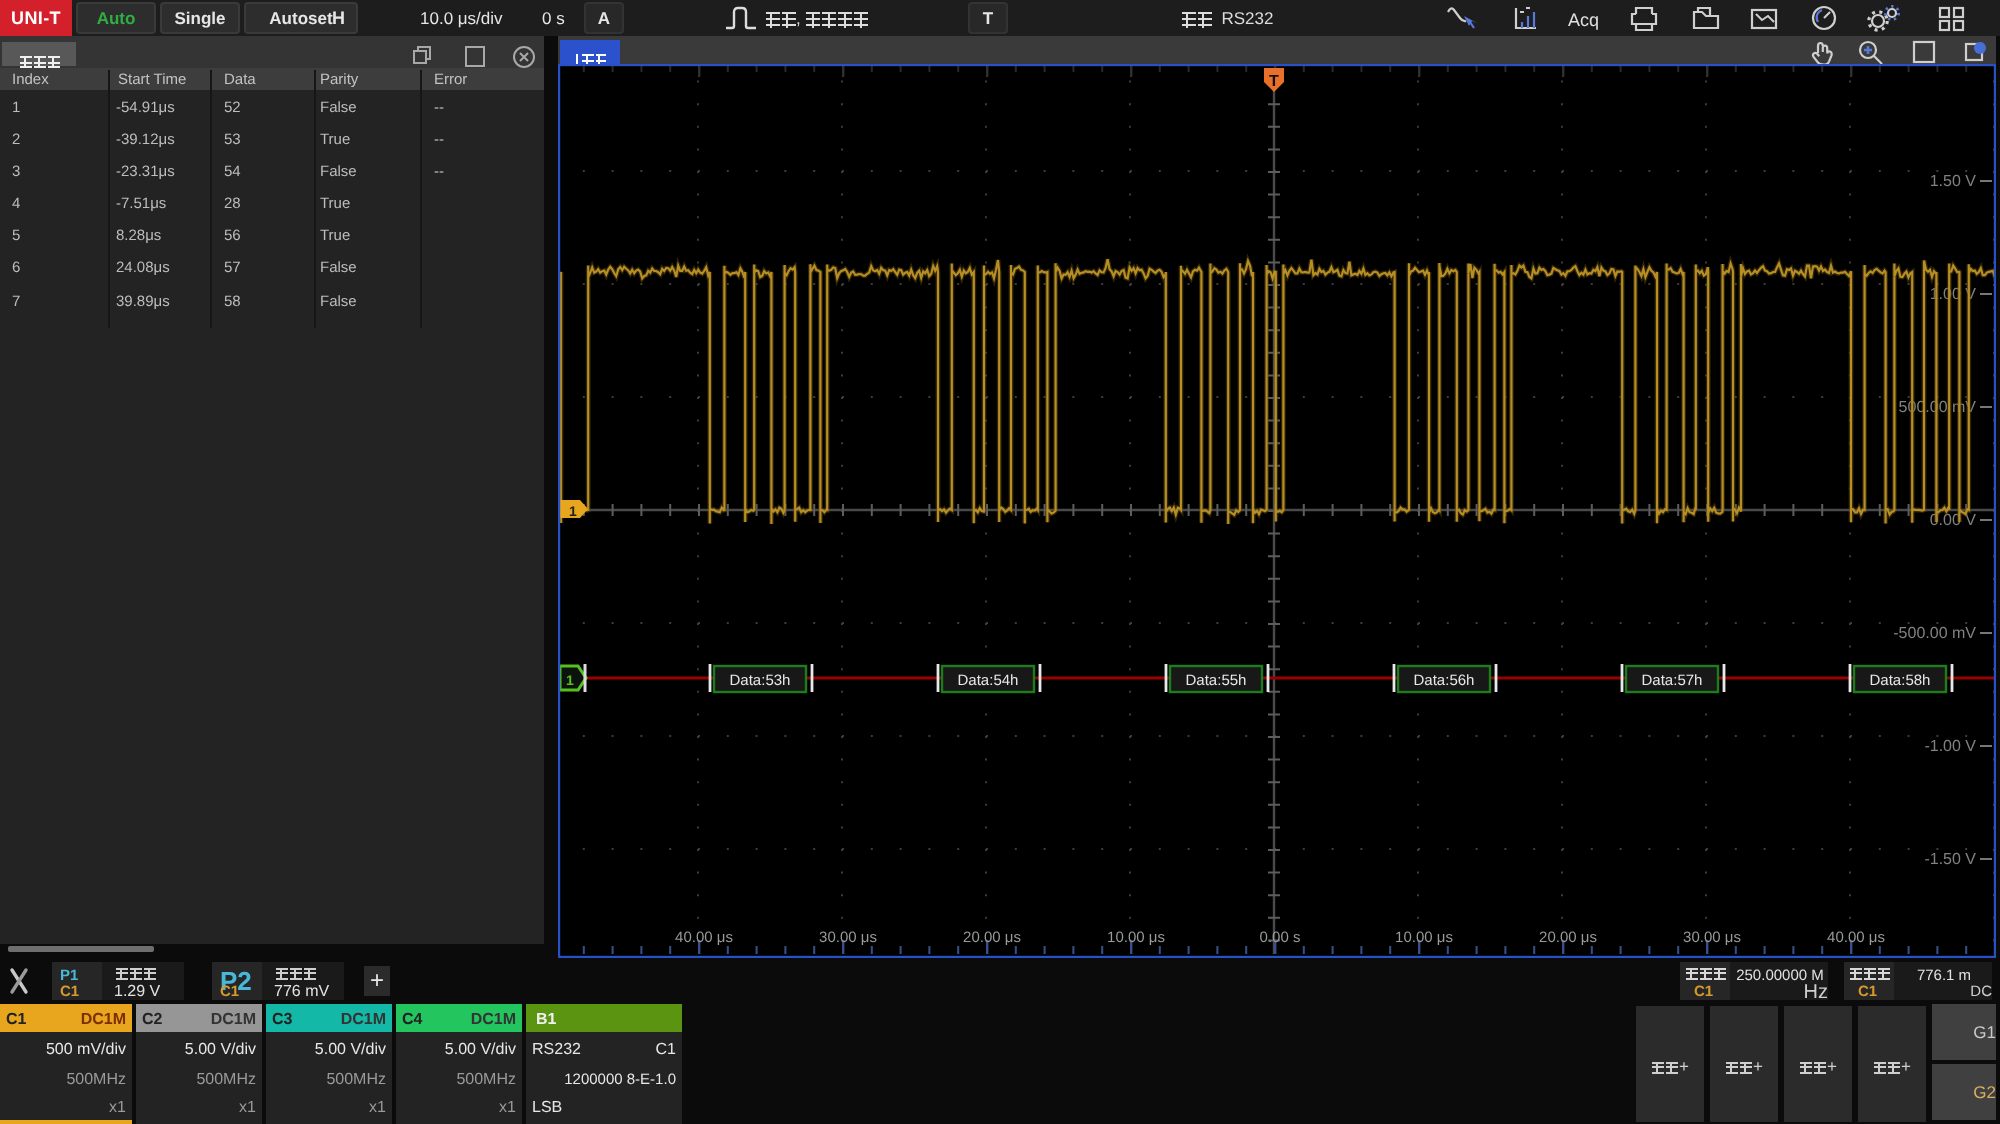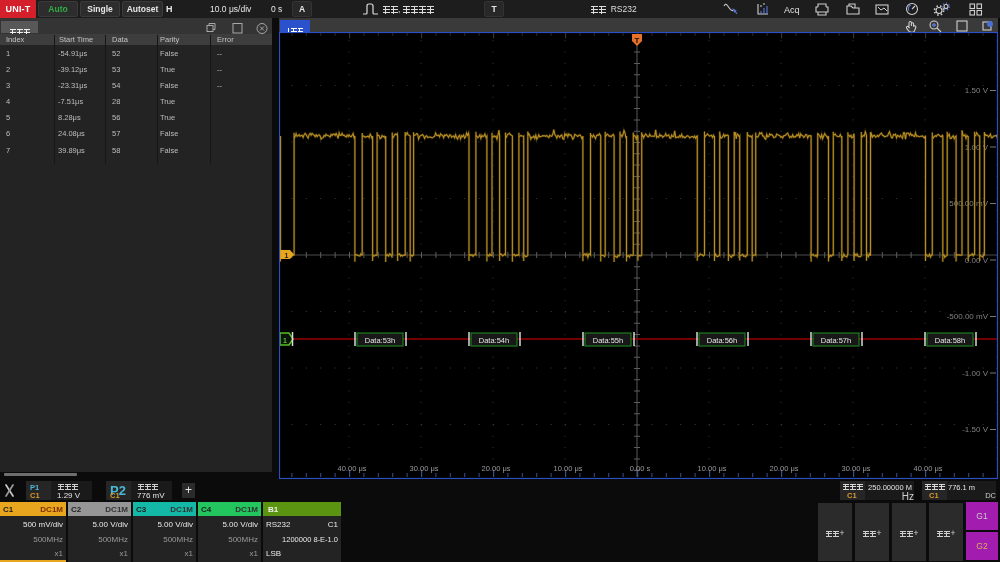--- a/index.html
+++ b/index.html
@@ -32,29 +32,29 @@
 
 #mrow{left:0;top:480px;width:1000px;height:22px;background:#0b0b0b}
 .mblk{top:481px;height:19px;background:#1a1a1a}
 .mlabel{top:0;height:19px;background:#262626}
 
 #chrow{left:0;top:502px;width:1000px;height:60px;background:#0b0b0b}
 .chblk{top:502px;height:60px;background:#232323}
 .chhd{left:0;top:0;height:14px;width:100%;font-size:8px;font-weight:bold;line-height:15px}
 .chln{position:absolute;right:3px;font-size:8px;white-space:nowrap}
 .btn2{top:503px;height:58px;background:#2b2b2b;color:#d6d6d6;font-size:8.5px;text-align:center}
-.gbtn{left:930px;width:68px;background:#a21caf;color:#c9c9c9;font-size:8.5px;text-align:center}
+.gbtn{left:930px;width:68px;background:#404040;color:#c9c9c9;font-size:8.5px;text-align:right}
 </style></head>
 <body>
 
 <div class="abs" id="topbar"></div>
 <div class="abs" id="logo">UNI-T</div>
 <div class="abs tbtn" style="left:38px;width:40px;color:#2fae41">Auto</div>
 <div class="abs tbtn" style="left:80px;width:40px">Single</div>
-<div class="abs tbtn" style="left:122px;width:41px">Autoset</div>
+<div class="abs tbtn" style="left:122px;width:57px">Autoset</div>
 <div class="abs tlab" style="left:166px;font-weight:bold;font-size:9px">H</div>
 <div class="abs tlab" style="left:210px">10.0 μs/div</div>
 <div class="abs tlab" style="left:271px">0 s</div>
 <div class="abs tbtn" style="left:292px;width:20px;background:#282828;border-color:#333">A</div>
 <svg class="abs" style="left:362px;top:3px" width="18" height="12" viewBox="0 0 18 12">
     <path d="M1,11 h3 q1,0 1,-1 v-7 q0,-2 2,-2 h2 q2,0 2,2 v7 q0,1 1,1 h4" fill="none" stroke="#ddd" stroke-width="1.2"></path>
   </svg>
 <div class="abs tlab" style="left:382px;color:#ddd"><span class="cj"></span><span class="cj"></span>,&nbsp;<span class="cj"></span><span class="cj"></span><span class="cj"></span><span class="cj"></span></div>
 <div class="abs tbtn" style="left:484px;width:20px;background:#282828;border-color:#333">T</div>
 <div class="abs tlab" style="left:590px;color:#ddd"><span class="cj"></span><span class="cj"></span>&nbsp;&nbsp;RS232</div>
@@ -285,21 +285,21 @@
  <div class="abs mlabel" style="left:0;width:25px"></div>
  <div class="abs" style="left:2px;top:2.5px;font-size:0;line-height:7px;color:#d8d8d8"><span class="cj s"></span><span class="cj s"></span><span class="cj s"></span></div>
  <div class="abs" style="left:7px;top:10px;font-size:7.5px;color:#d89a2a;font-weight:bold">C1</div>
  <div class="abs" style="left:26px;top:2px;width:48px;text-align:center;font-size:7.5px;color:#e2e2e2">250.00000 M</div>
  <div class="abs" style="left:26px;top:10px;width:48px;text-align:right;font-size:10px;color:#cfcfcf">Hz</div>
 </div>
 <div class="abs mblk" style="left:922px;width:74px">
  <div class="abs mlabel" style="left:0;width:25px"></div>
  <div class="abs" style="left:2px;top:2.5px;font-size:0;line-height:7px;color:#d8d8d8"><span class="cj s"></span><span class="cj s"></span><span class="cj s"></span></div>
  <div class="abs" style="left:7px;top:10px;font-size:7.5px;color:#d89a2a;font-weight:bold">C1</div>
- <div class="abs" style="left:26px;top:2px;width:48px;font-size:7.5px;color:#e2e2e2">776.1 m</div>
+ <div class="abs" style="left:26px;top:2px;width:48px;text-align:center;font-size:7.5px;color:#e2e2e2">776.1 m</div>
  <div class="abs" style="left:26px;top:10px;width:48px;text-align:right;font-size:7.5px;color:#cfcfcf">DC</div>
 </div>
 
 <div class="abs" id="chrow"></div>
 <div class="abs chblk" style="left:0;width:66px">
  <div class="chhd" style="background:#e8a51e;color:#222"><span style="margin-left:3px">C1</span><span style="float:right;margin-right:3px;color:#7a2f00">DC1M</span></div>
  <div class="chln" style="top:18px;color:#e8e8e8">500 mV/div</div>
  <div class="chln" style="top:33px;color:#9a9a9a">500MHz</div>
  <div class="chln" style="top:47px;color:#9a9a9a">x1</div>
  <div class="abs" style="left:0;top:58px;width:66px;height:2px;background:#e8a51e"></div>

